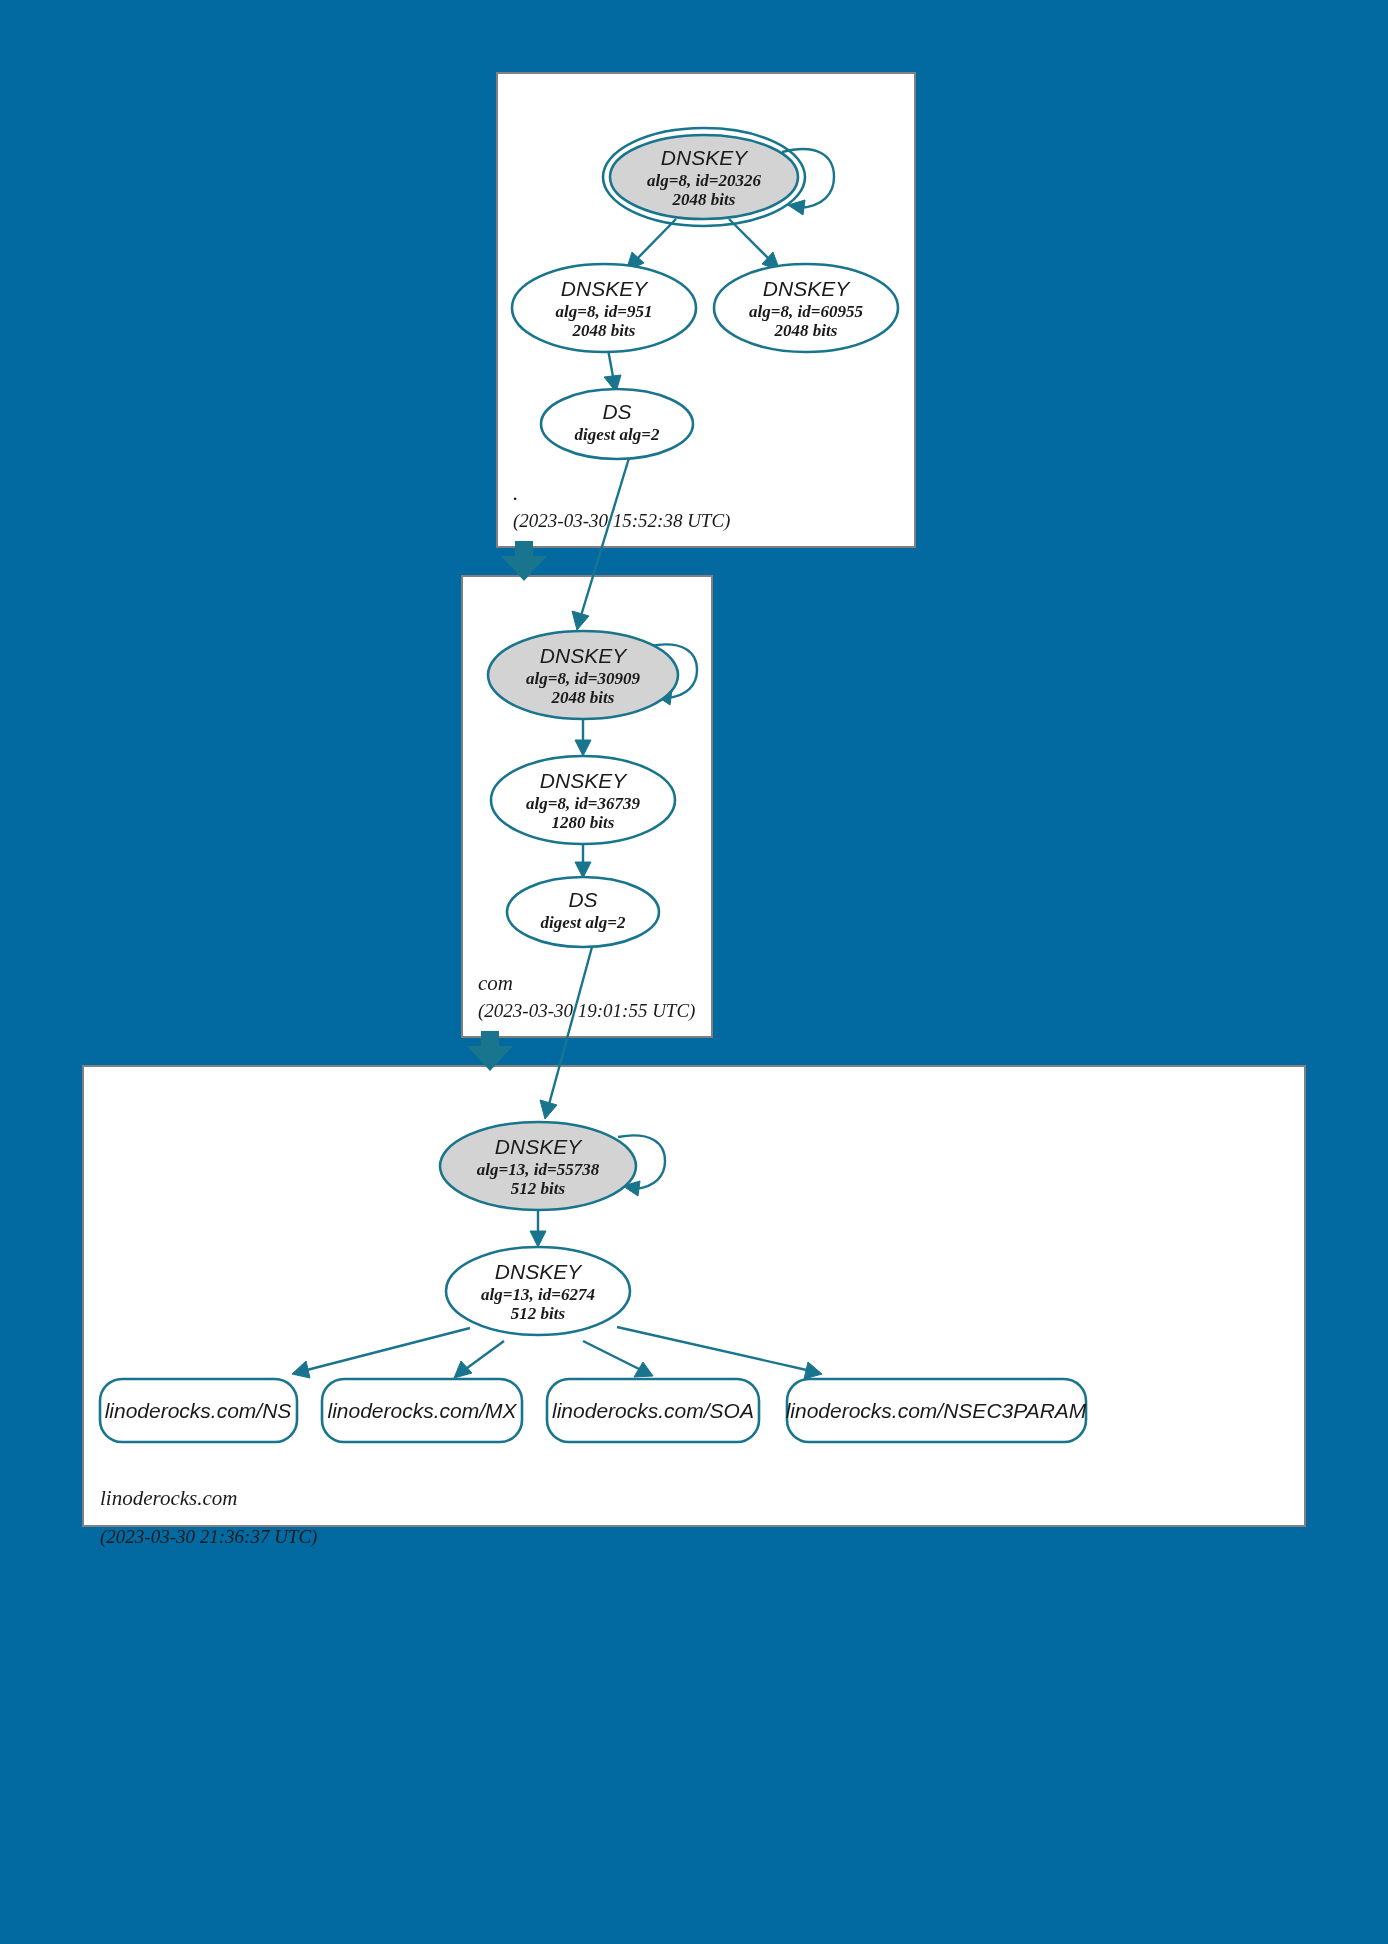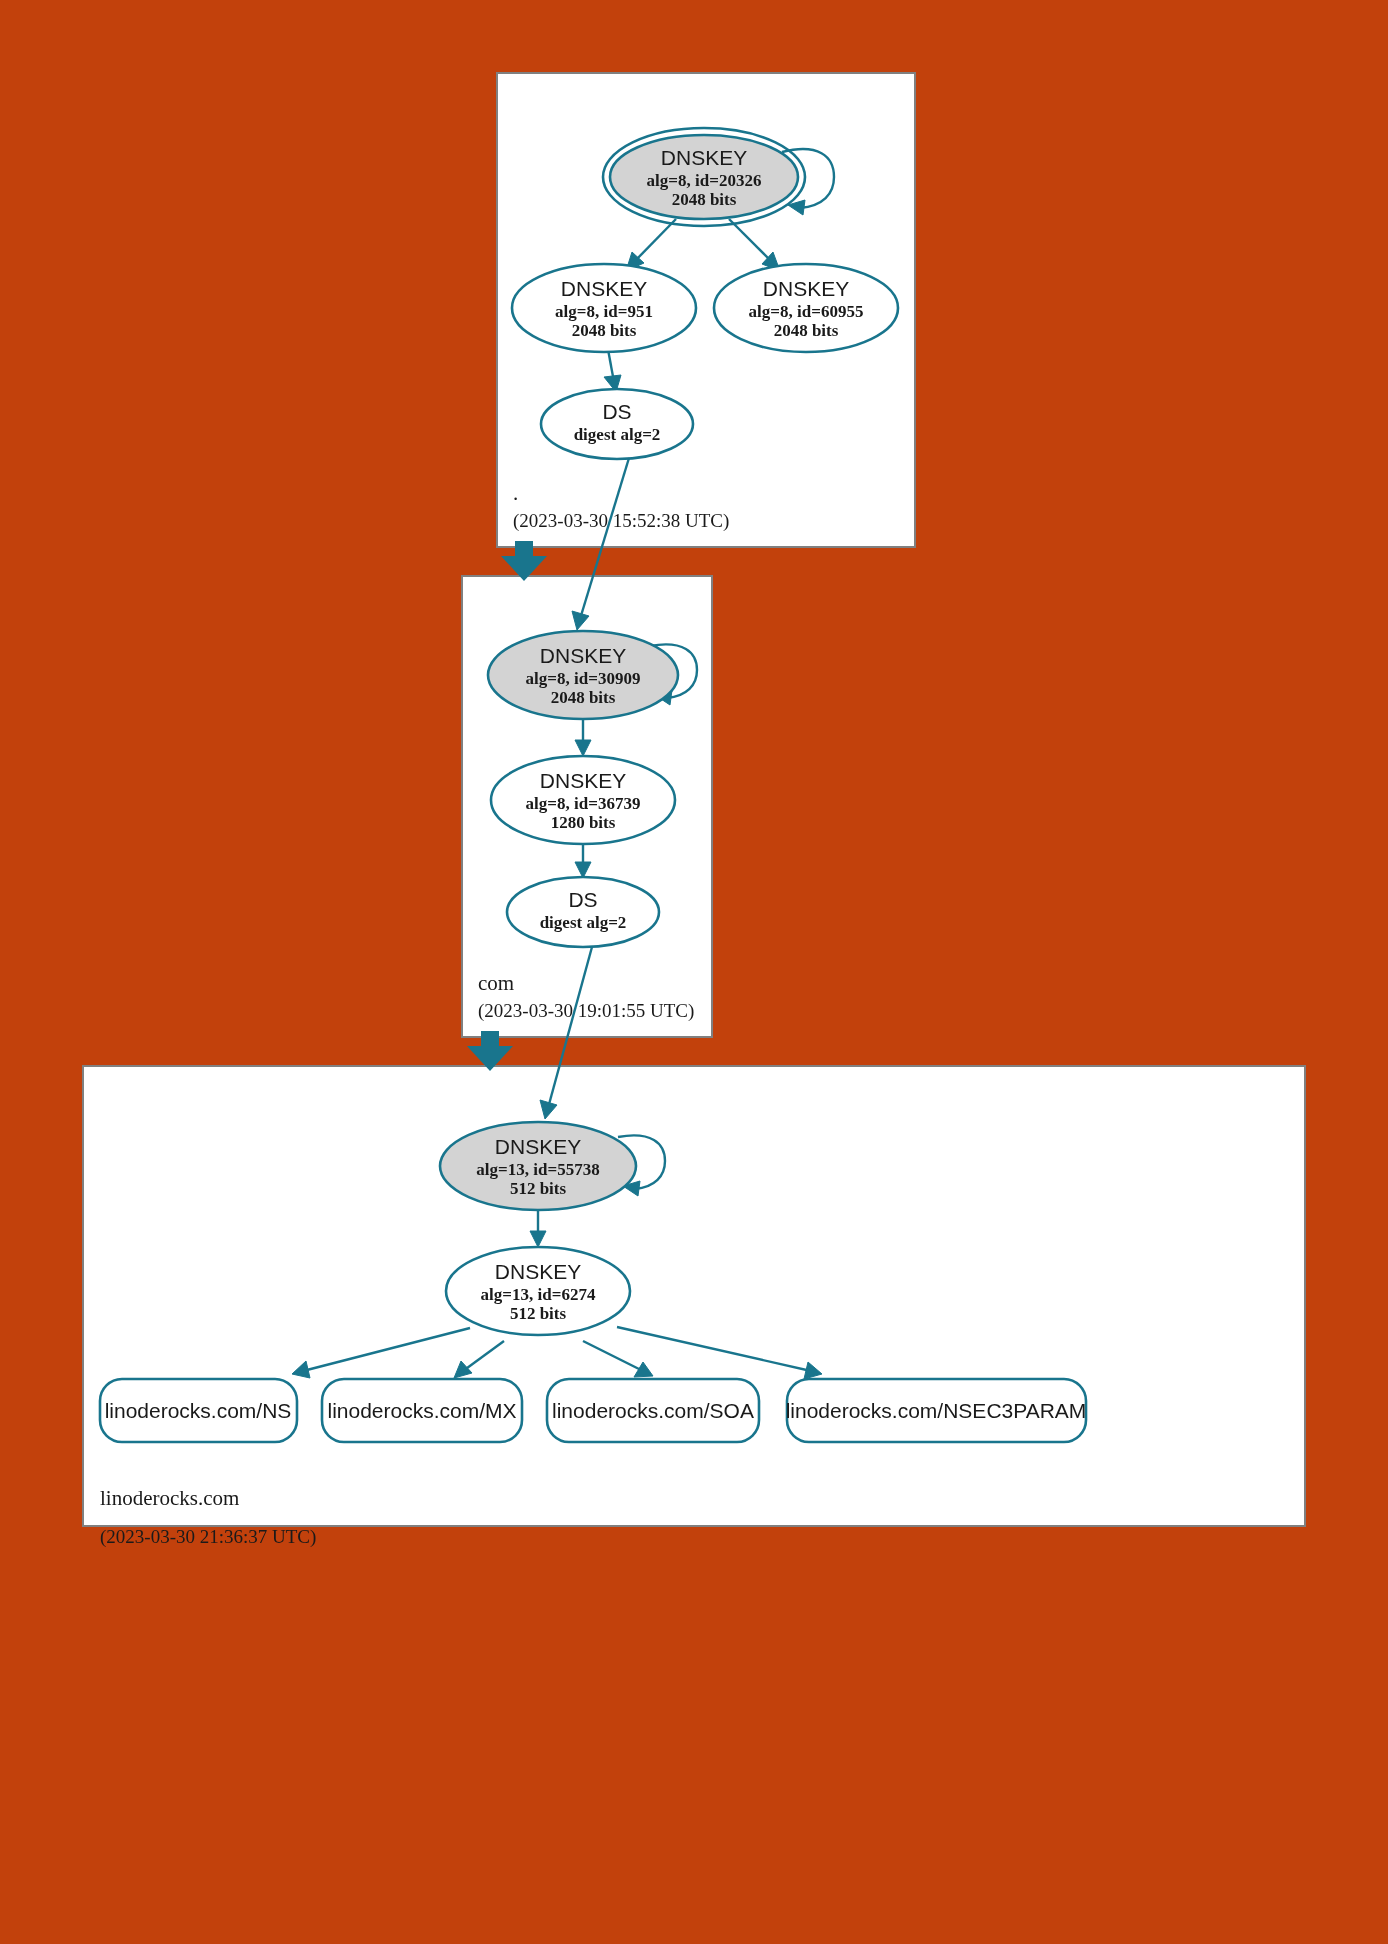--- a/index.html
+++ b/index.html
@@ -4,22 +4,23 @@
 <style>
   html, body {
     margin: 0;
     padding: 0;
     background: #ffffff;
   }
   #canvas-root {
     position: relative;
     width: 1388px;
     height: 1944px;
-    background: #c2410c;
+    background: #0369a1;
     font-family: "Liberation Sans", sans-serif;
+    font-style: italic;
   }
   svg#dnssec-graph {
     display: block;
     width: 1388px;
     height: 1944px;
   }
   .cluster-box {
     fill: #ffffff;
     stroke: #808080;
     stroke-width: 2;

